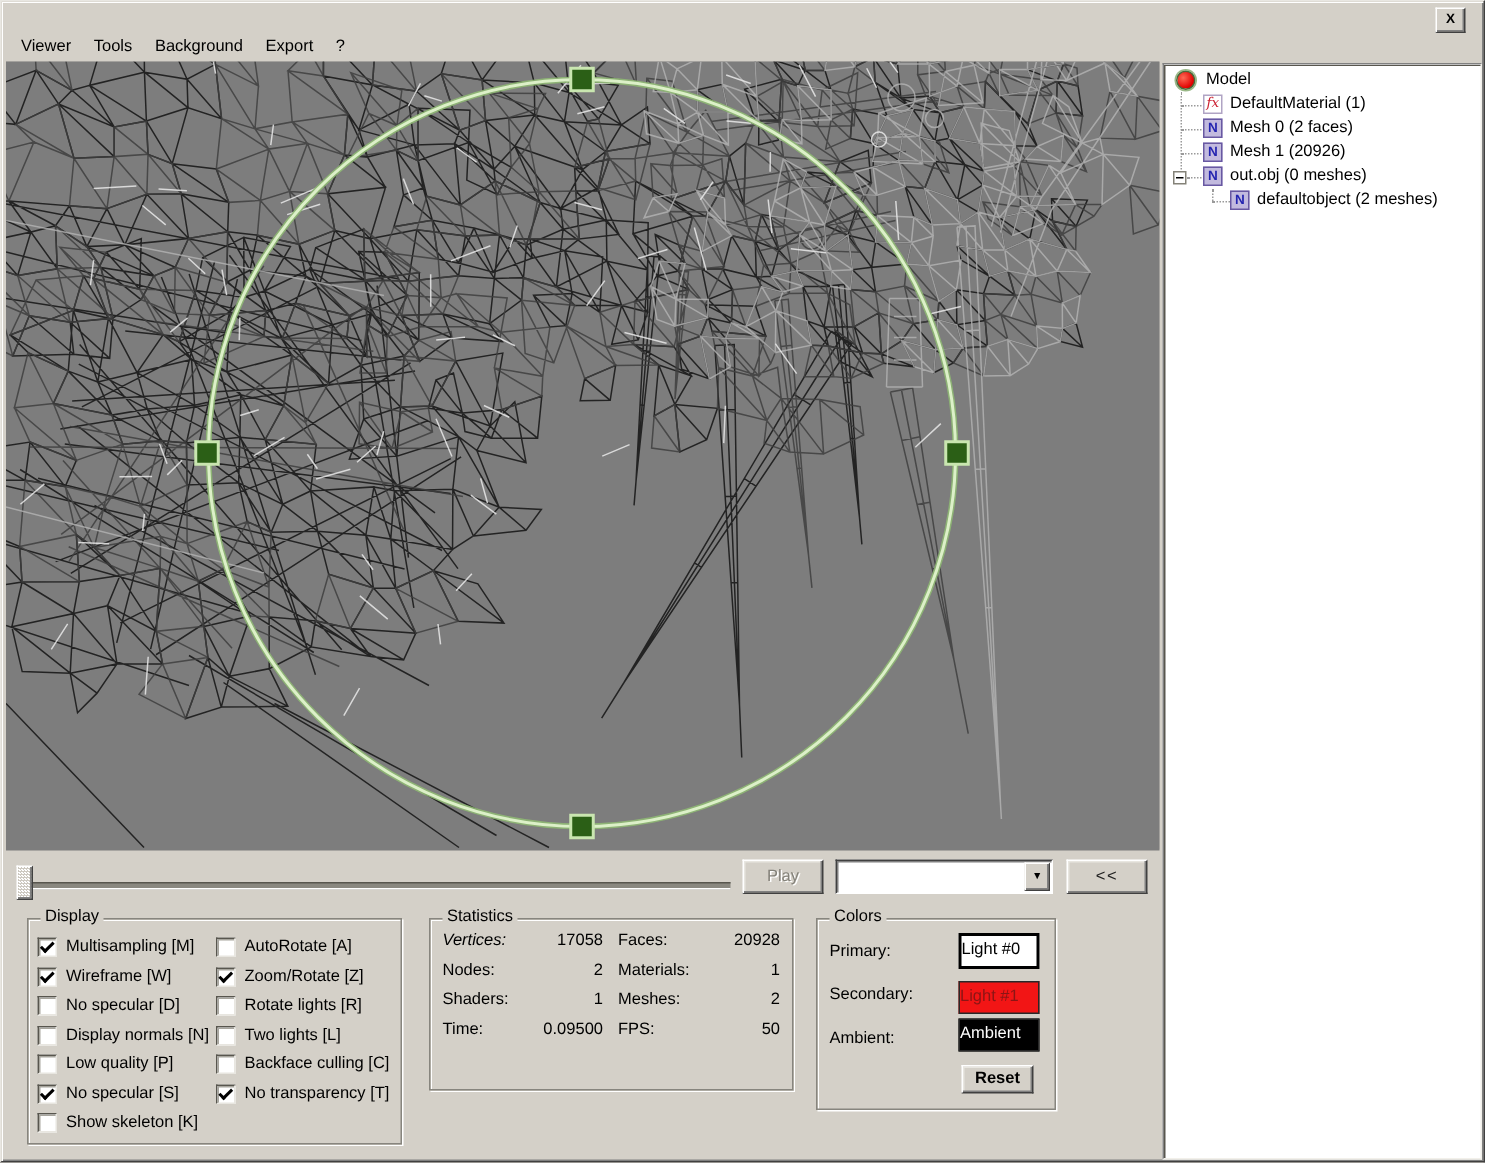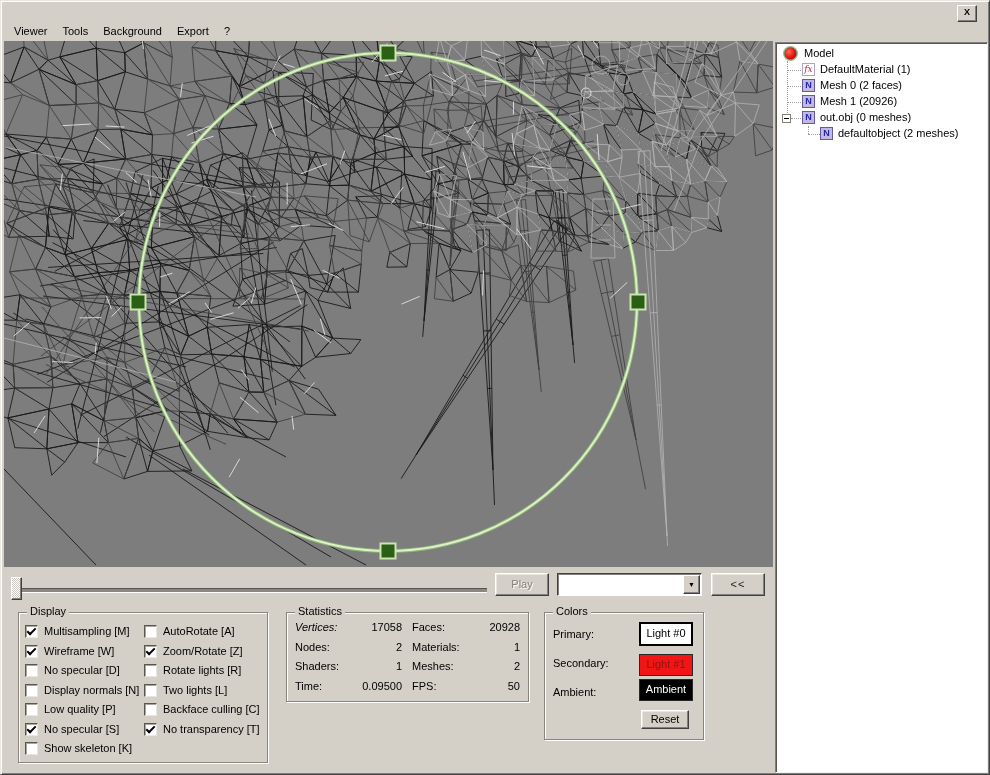--- a/index.html
+++ b/index.html
@@ -54,35 +54,35 @@
          border:1px solid;border-color:#404040 #fff #fff #404040;box-shadow:inset 1px 1px 0 #808080;}
   .combo .val{position:absolute;left:4px;top:3px;font-size:11px;}
   .combo .arrowbtn{position:absolute;top:1px;right:1px;width:17px;height:19px;background:#d4d0c8;
                    border:1px solid;border-color:#fff #404040 #404040 #fff;box-shadow:inset -1px -1px 0 #808080;
                    font-size:7px;line-height:17px;text-align:center;box-sizing:border-box;}
   
   .group{position:absolute;border:1px solid #87857e;box-shadow:inset 1px 1px 0 #fff,1px 1px 0 #fff;
          font-size:11px;box-sizing:border-box;}
   .group .legend{position:absolute;top:-8px;left:8px;background:#d4d0c8;padding:0 3px;height:13px;line-height:13px;}
   #grp-display{left:17px;top:611px;width:250px;height:151px;}
-  #grp-stats{left:285px;top:611px;width:243px;height:90px;}
+  #grp-stats{left:285px;top:611px;width:243px;height:115px;}
   #grp-colors{left:543px;top:611px;width:160px;height:128px;}
   .cbrow{position:absolute;display:flex;align-items:center;gap:6px;height:14px;white-space:nowrap;}
   .cb{position:relative;width:13px;height:13px;background:#fff;box-sizing:border-box;flex:none;
       border:1px solid;border-color:#58564e #e8e6e0 #e8e6e0 #58564e;box-shadow:inset 1px 1px 0 #a8a69e;}
   .cb.on::after{content:"";position:absolute;left:1px;top:2px;width:7px;height:3px;
       border-left:2px solid #000;border-bottom:2px solid #000;transform:rotate(-45deg);}
   .stlab,.stval{position:absolute;font-size:11px;height:13px;line-height:13px;white-space:nowrap;}
   .stval{text-align:right;}
   .clabel{position:absolute;left:8px;font-size:11px;height:13px;line-height:13px;}
-  .lightbtn{position:absolute;left:94px;width:54px;font-size:11px;text-align:center;box-sizing:border-box;cursor:default;}
+  .lightbtn{position:absolute;left:94px;width:54px;font-size:11px;text-align:left;box-sizing:border-box;cursor:default;}
   #btn-light0{top:9px;height:24px;border:2px solid #000;line-height:19px;}
   #btn-light1{top:41px;height:22px;border:1px solid #282828;line-height:19px;}
   #btn-ambient{top:66px;height:22px;border:1px solid #282828;line-height:19px;}
-  #reset{left:96px;top:97px;width:48px;height:19px;line-height:16px;}
+  #reset{left:96px;top:97px;width:48px;height:19px;line-height:16px;font-weight:bold;}
 </style>
 </head>
 <body>
 
 <div class="window">
 
   <div class="close-btn">
     <span>X</span>
   </div>
 

